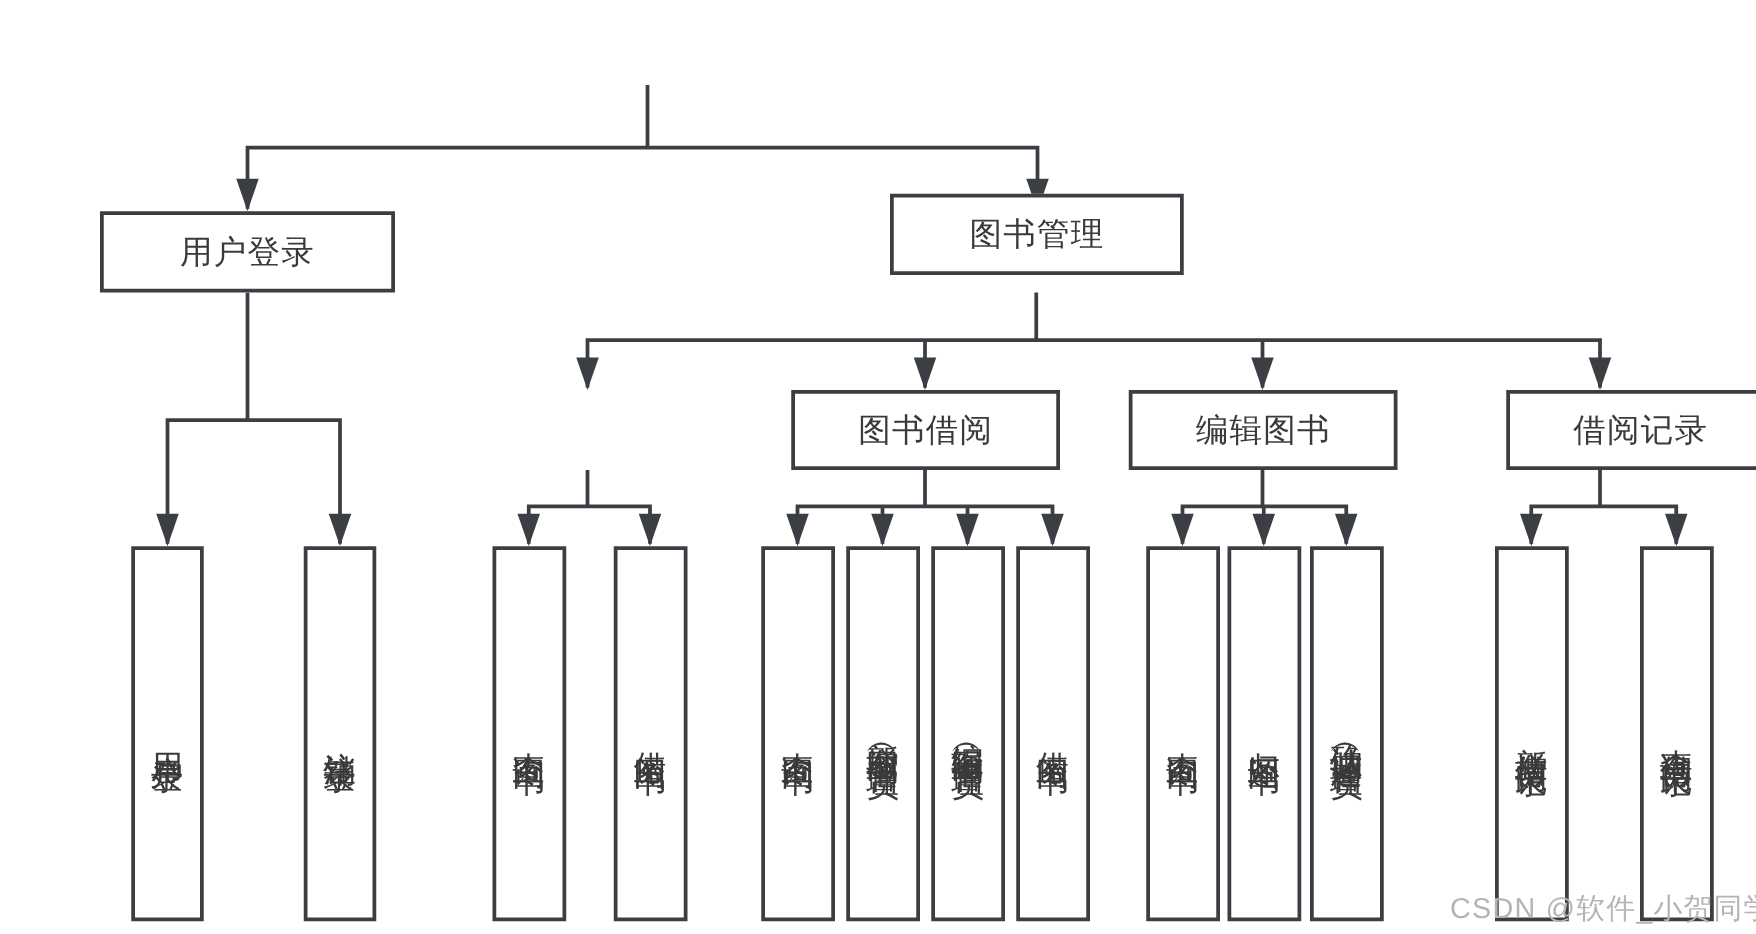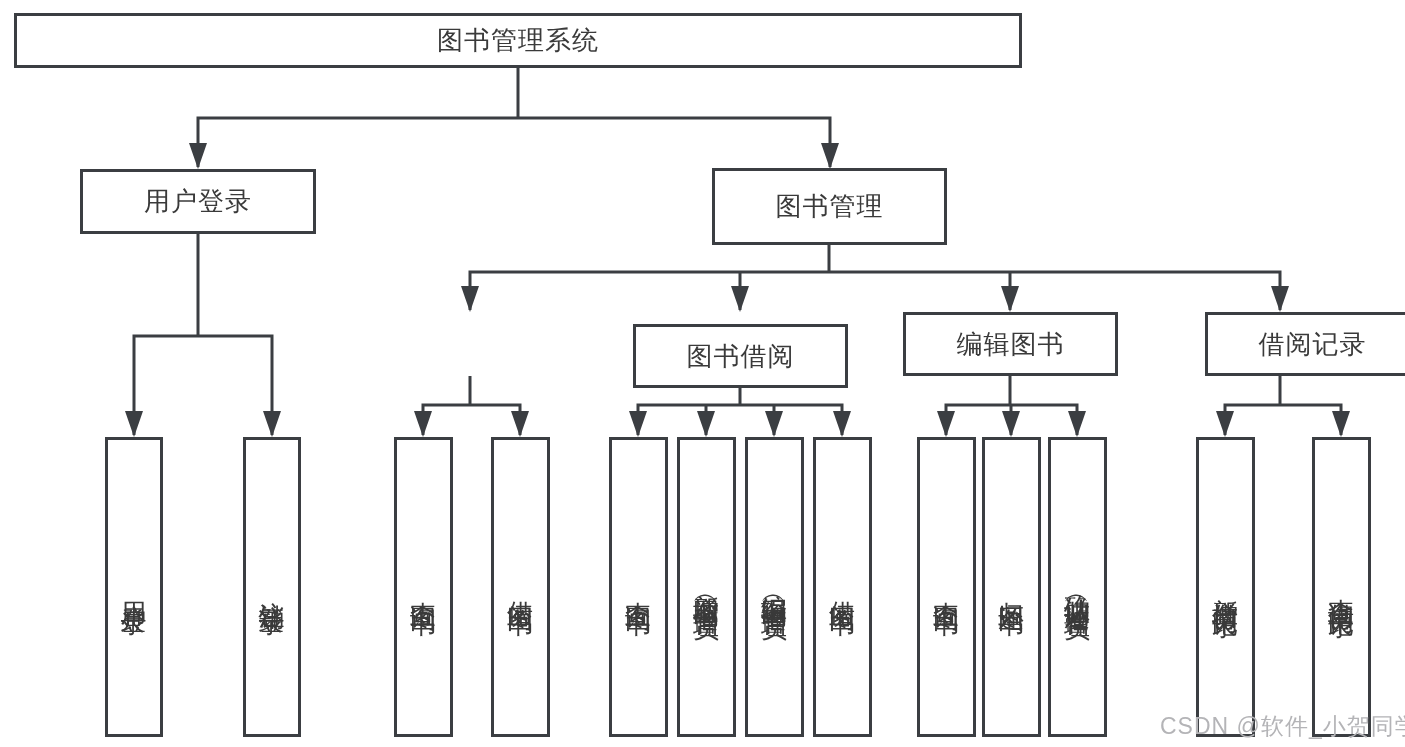--- a/index.html
+++ b/index.html
@@ -74,26 +74,25 @@
       <polygon points="765,411 783,411 774,437"></polygon>
       <polygon points="833,411 851,411 842,437"></polygon>
       <polygon points="937,411 955,411 946,437"></polygon>
       <polygon points="1002,411 1020,411 1011,437"></polygon>
       <polygon points="1068,411 1086,411 1077,437"></polygon>
       <polygon points="1216,411 1234,411 1225,437"></polygon>
       <polygon points="1332,411 1350,411 1341,437"></polygon>
     </g>
   </svg>
 
-  <div class="node" style="left:14px;top:13px;width:1008px;height:55px;">图书管理系统</div>
 
   <div class="node" style="left:80px;top:169px;width:236px;height:65px;">用户登录</div>
-  <div class="node" style="left:712px;top:168px;width:235px;height:77px;">图书管理</div>
+  <div class="node" style="left:712px;top:155px;width:235px;height:65px;">图书管理</div>
 
-  <div class="node" style="left:633px;top:312px;width:215px;height:64px;margin-top:12px;">图书借阅</div>
+  <div class="node" style="left:633px;top:312px;width:215px;height:64px;">图书借阅</div>
   <div class="node" style="left:903px;top:312px;width:215px;height:64px;">编辑图书</div>
   <div class="node" style="left:1173px;top:312px;width:215px;height:64px;margin-left:32px;">借阅记录</div>
 
   <div class="node vnode" style="left:105px;top:437px;width:58px;height:300px;">用户登录</div>
   <div class="node vnode" style="left:243px;top:437px;width:58px;height:300px;">注销登录</div>
 
   <div class="node vnode" style="left:394px;top:437px;width:59px;height:300px;">查询图书</div>
   <div class="node vnode" style="left:491px;top:437px;width:59px;height:300px;">借阅图书</div>
 
   <div class="node vnode" style="left:609px;top:437px;width:59px;height:300px;">查询图书</div>

